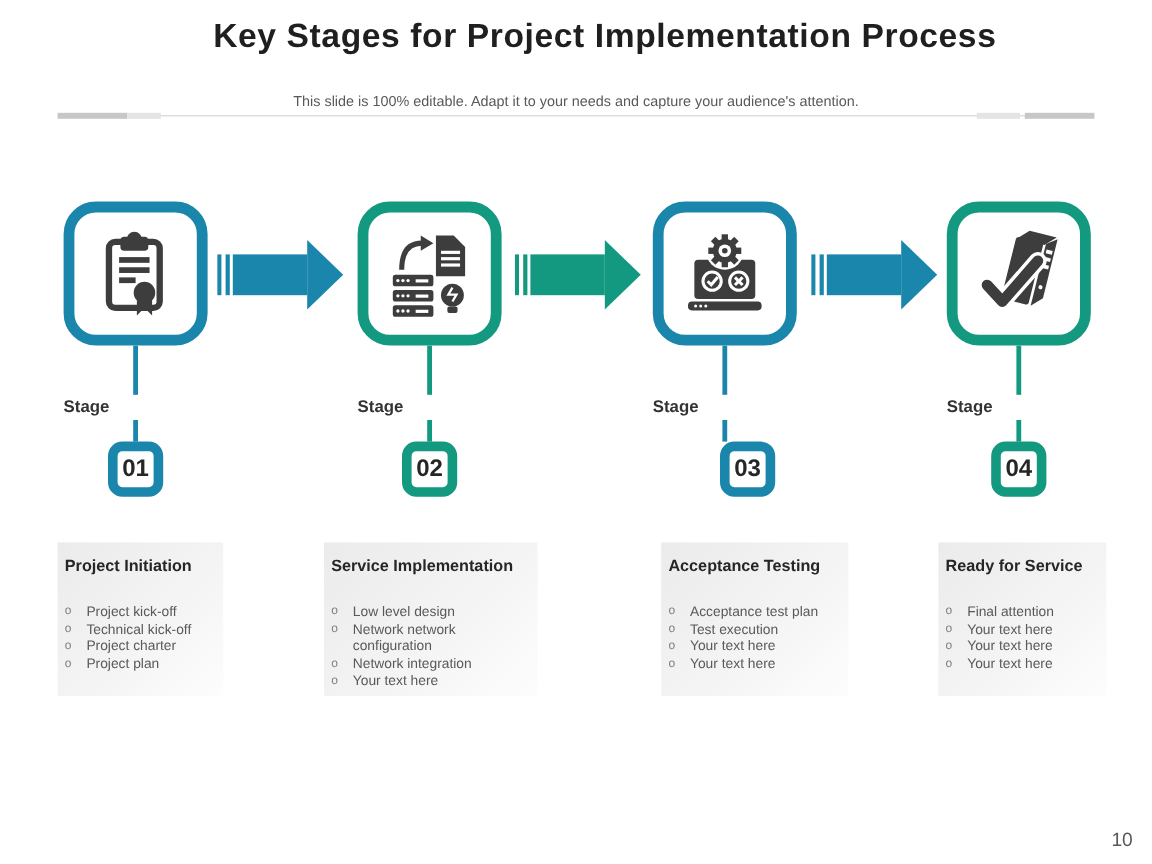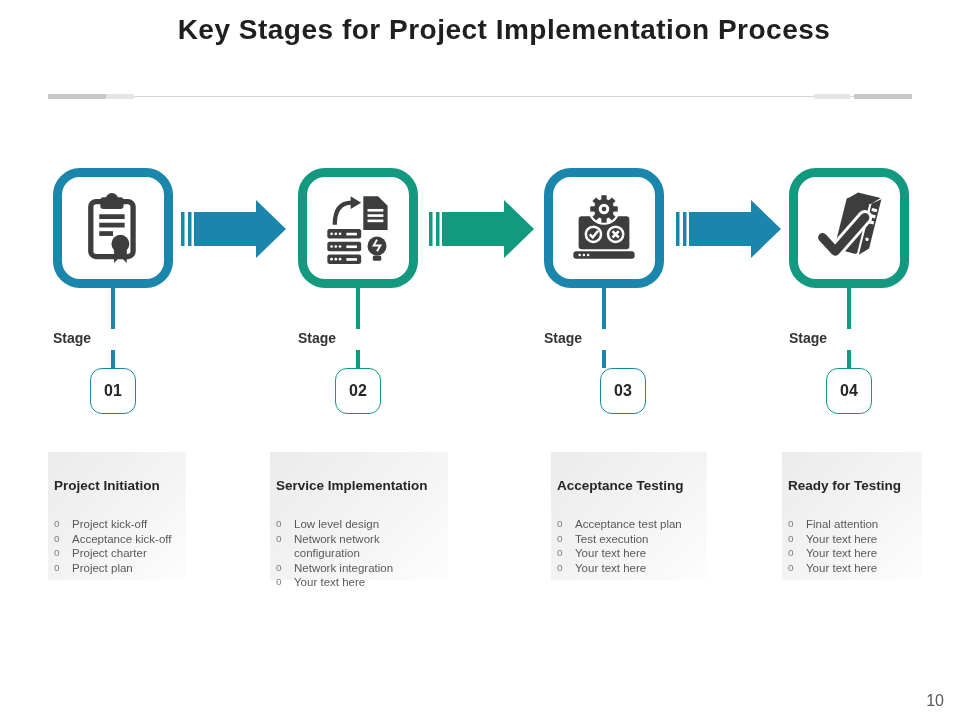--- a/index.html
+++ b/index.html
@@ -18,42 +18,43 @@
   .stage-col{position:absolute;top:168px;width:120px;height:250px;}
   #col1{left:53px;} #col2{left:298px;} #col3{left:544px;} #col4{left:789px;}
   .icon-box{position:absolute;top:0;left:0;width:120px;height:120px;box-sizing:border-box;
             border:9px solid #888;border-radius:27px;background:#fff;
             display:flex;align-items:center;justify-content:center;}
   .conn{position:absolute;left:58px;width:4px;background:#888;}
   .conn1{top:120px;height:41px;} .conn2{top:182px;height:18px;}
   .stage-label{position:absolute;top:162px;left:0;width:120px;text-align:left;
             font-size:14px;font-weight:bold;color:#333;}
   .num-box{position:absolute;top:200px;left:37px;width:46px;height:46px;box-sizing:border-box;
-            border:1px solid #b91c1c;border-radius:12px;background:#fff;
+            border:8px solid #b91c1c;border-radius:12px;background:#fff;
             display:flex;align-items:center;justify-content:center;
-            font-size:16px;font-weight:bold;color:#262626;}
+            font-size:20px;font-weight:bold;color:#262626;}
   .arrow{position:absolute;top:199px;width:106px;height:60px;}
   #arrow1{left:181px;} #arrow2{left:429px;} #arrow3{left:676px;}
 
-  .panel{position:absolute;top:452px;height:128px;box-sizing:border-box;padding:26px 6px;
+  .panel{position:absolute;top:452px;height:128px;box-sizing:border-box;padding:12px 6px;
          background:linear-gradient(135deg,#ebebeb 0%,#f4f4f4 55%,#fdfdfd 100%);}
   #panel1{left:48px;width:138px;} #panel2{left:270px;width:178px;}
   #panel3{left:532px;width:156px;margin-left:19px;} #panel4{left:782px;width:140px;}
   .panel-heading{font-size:13.5px;font-weight:bold;color:#262626;}
   .item-list{margin-top:24px;}
   .item{display:flex;font-size:11.5px;line-height:14.5px;color:#595959;}
   .bullet{width:18px;flex:0 0 18px;color:#7f7f7f;font-size:10px;line-height:14.5px;}
   .page-num{position:absolute;right:16px;bottom:10px;font-size:16px;color:#595959;}
   svg .wh{fill:#fff;}
 </style>
 </head>
 <body>
 
 <div id="slide">
   <div class="title">Key Stages for Project Implementation Process</div>
+  <div class="subtitle">This slide is 100% editable. Adapt it to your needs and capture your audience's attention.</div>
 
   <div class="divline"></div>
   <div class="seg dark" id="seg1"></div>
   <div class="seg light" id="seg2"></div>
   <div class="seg light" id="seg3"></div>
   <div class="seg dark" id="seg4"></div>
 
   <div class="stage-col" id="col1">
     <div class="icon-box" style="border-color: rgb(27, 134, 172);">
       <svg width="74" height="74" viewBox="0 0 70 70">
@@ -205,21 +206,21 @@
 
   <div class="panel" id="panel1">
     <div class="panel-heading">Project Initiation</div>
     <div class="item-list">
       <div class="item">
           <span class="bullet">o</span>
           <span>Project kick-off</span>
         </div>
       <div class="item">
           <span class="bullet">o</span>
-          <span>Acceptance kick-off</span>
+          <span>Technical kick-off</span>
         </div>
       <div class="item">
           <span class="bullet">o</span>
           <span>Project charter</span>
         </div>
       <div class="item">
           <span class="bullet">o</span>
           <span>Project plan</span>
         </div>
     </div>
@@ -263,21 +264,21 @@
           <span>Your text here</span>
         </div>
       <div class="item">
           <span class="bullet">o</span>
           <span>Your text here</span>
         </div>
     </div>
   </div>
 
   <div class="panel" id="panel4">
-    <div class="panel-heading">Ready for Testing</div>
+    <div class="panel-heading">Ready for Service</div>
     <div class="item-list">
       <div class="item">
           <span class="bullet">o</span>
           <span>Final attention</span>
         </div>
       <div class="item">
           <span class="bullet">o</span>
           <span>Your text here</span>
         </div>
       <div class="item">

